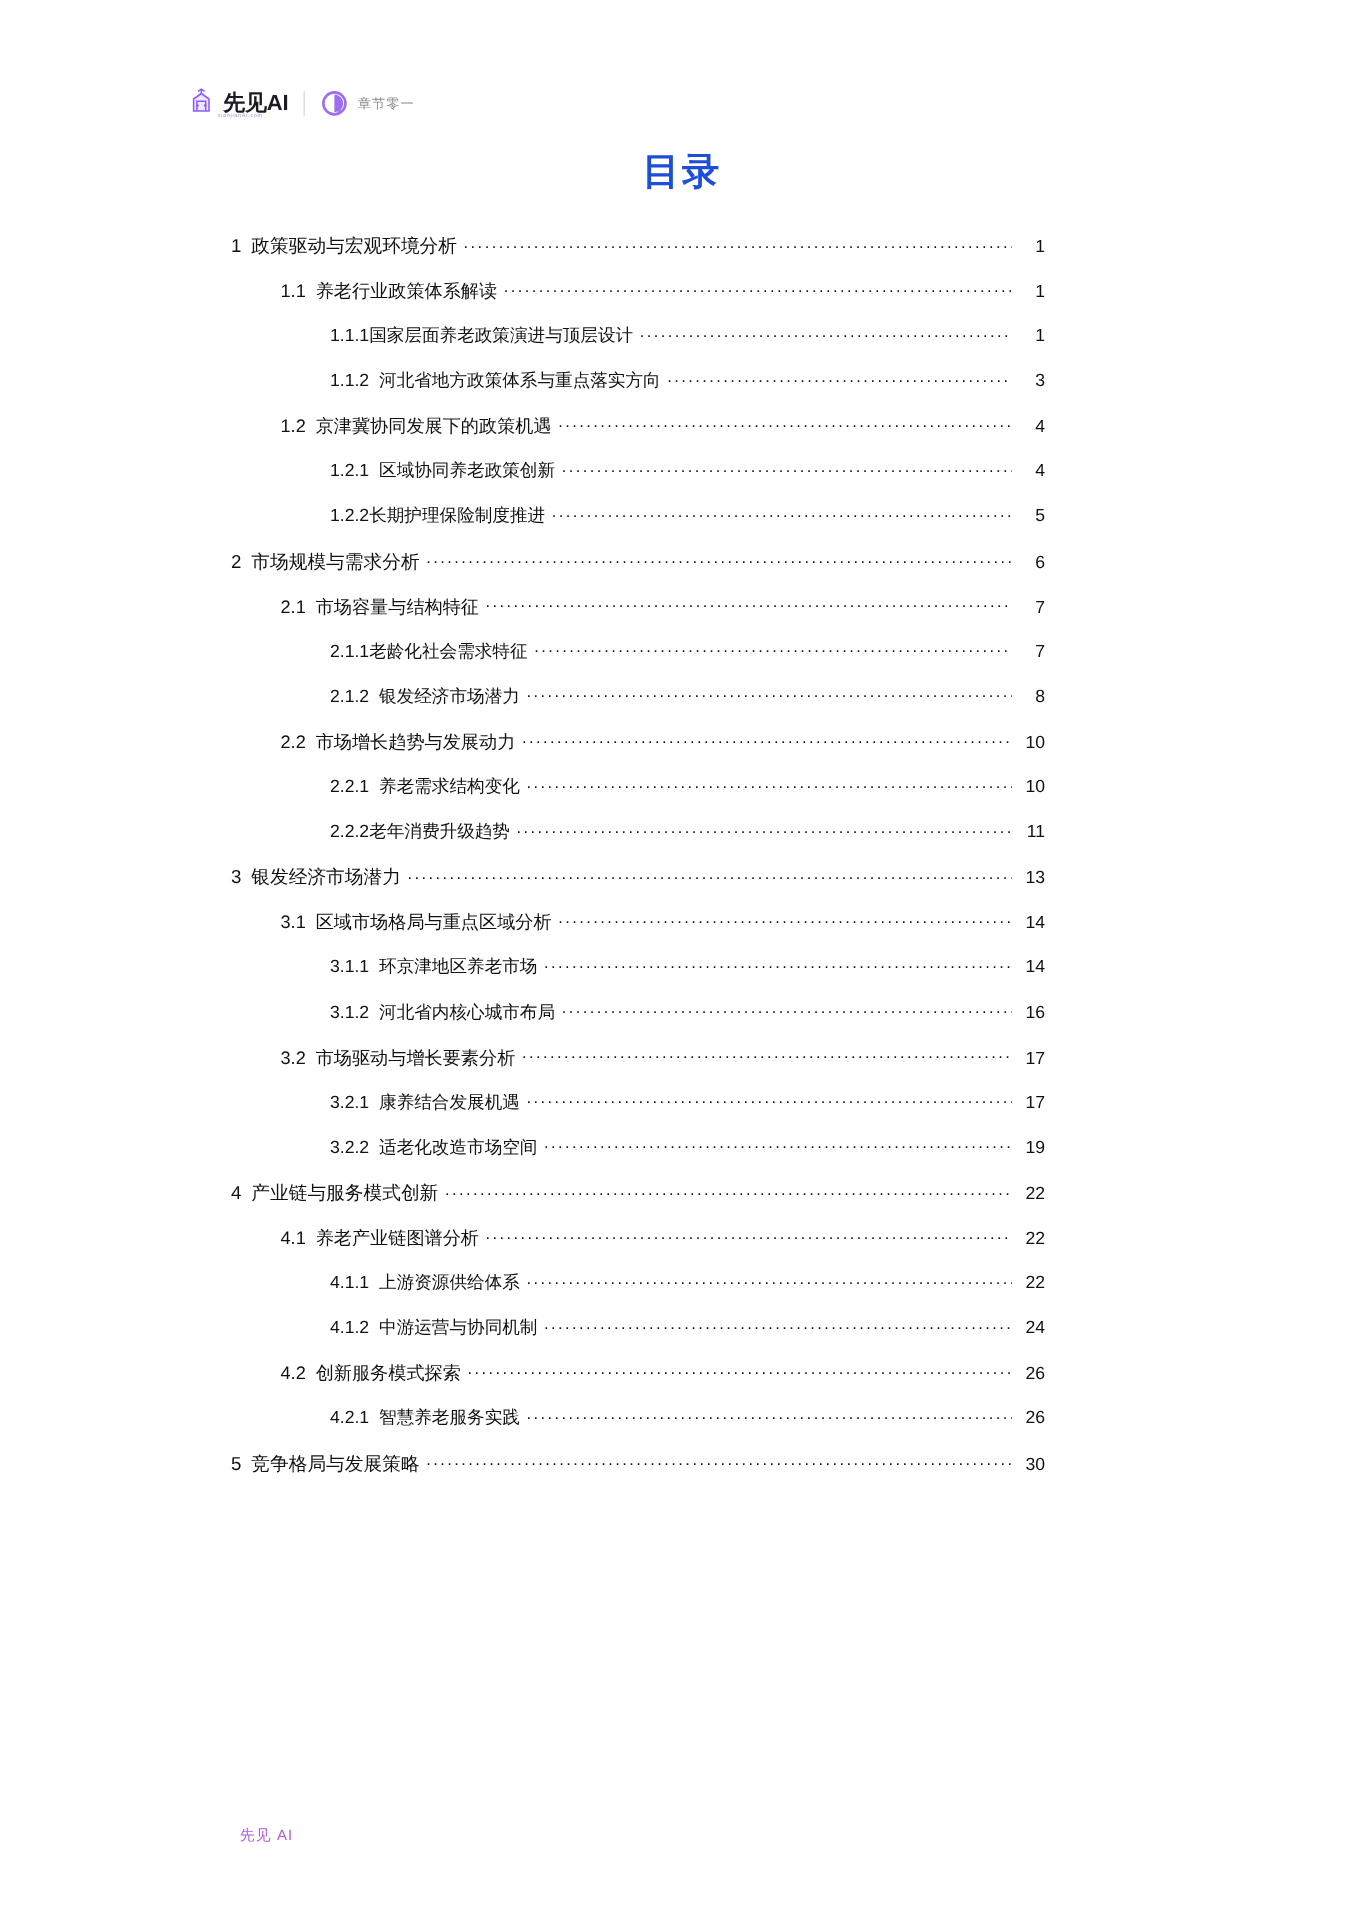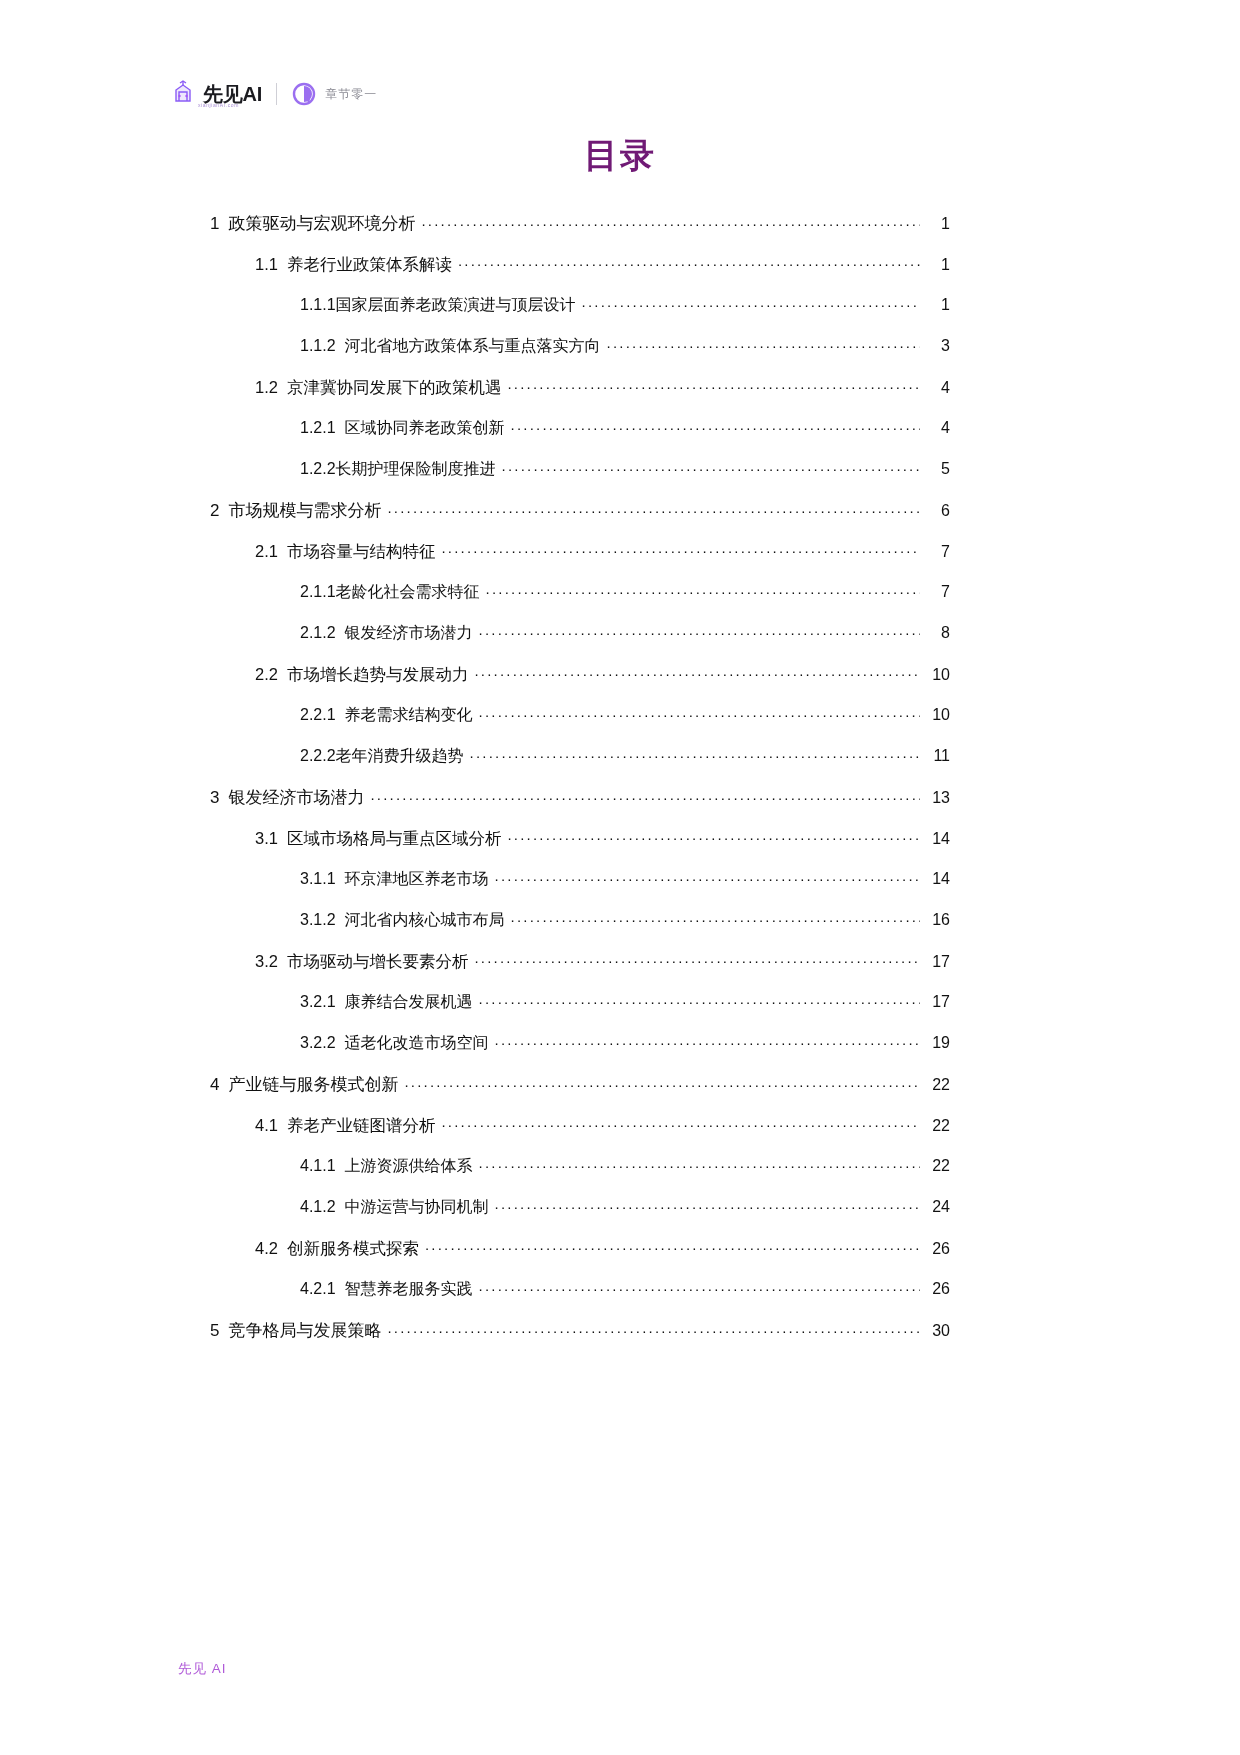--- a/index.html
+++ b/index.html
@@ -109,21 +109,21 @@
   
   .doc-title {
     position: absolute;
     top: 133px;
     left: 0;
     width: 1240px;
     text-align: center;
     font-size: 34px;
     font-weight: bold;
     letter-spacing: 2px;
-    color: #701a75;
+    color: #1d4ed8;
   }
 
   
   .toc {
     position: absolute;
     top: 212px;
     left: 210px;
     width: 740px;
   }
   .toc-row {
@@ -173,20 +173,21 @@
     position: absolute;
     left: 178px;
     bottom: 77px;
     display: flex;
     align-items: baseline;
   }
   .footer-text {
     font-size: 13.5px;
     color: #b05bd8;
     letter-spacing: 1px;
+    margin-left: 40px;
   }
 </style>
 </head>
 <body>
 
 <div class="page">
 
   <div class="header">
 
     <div class="brand-block">

